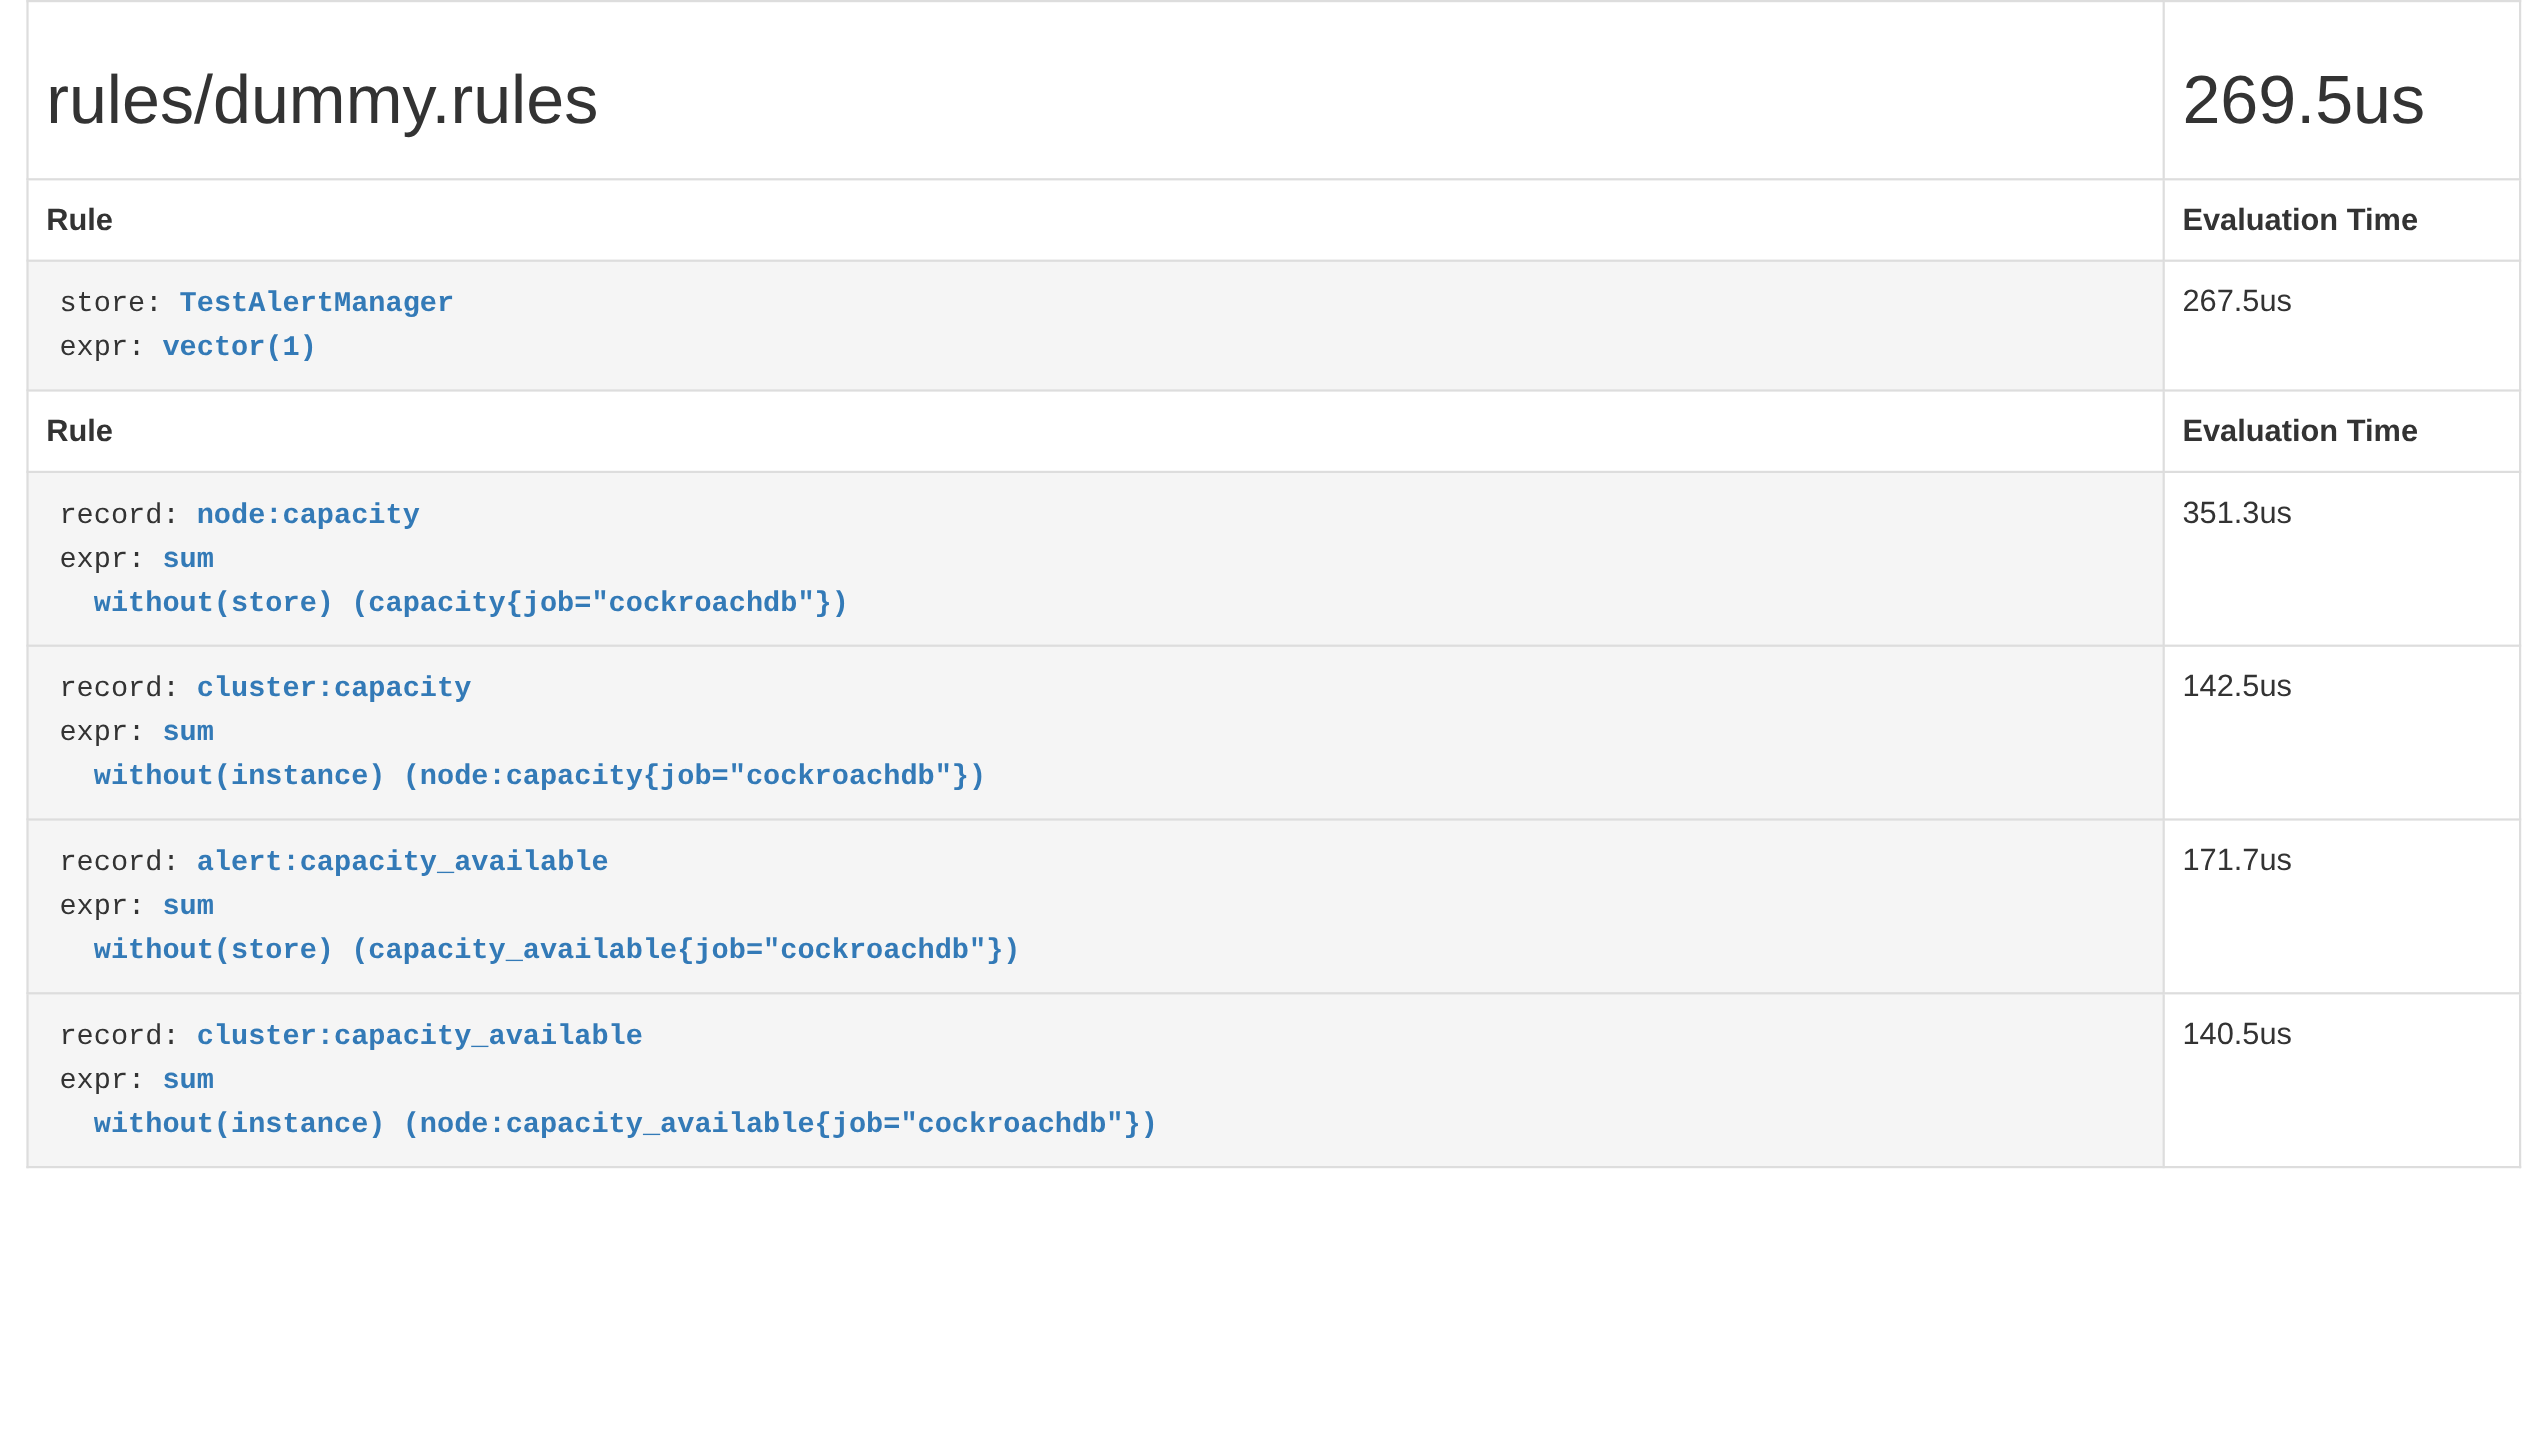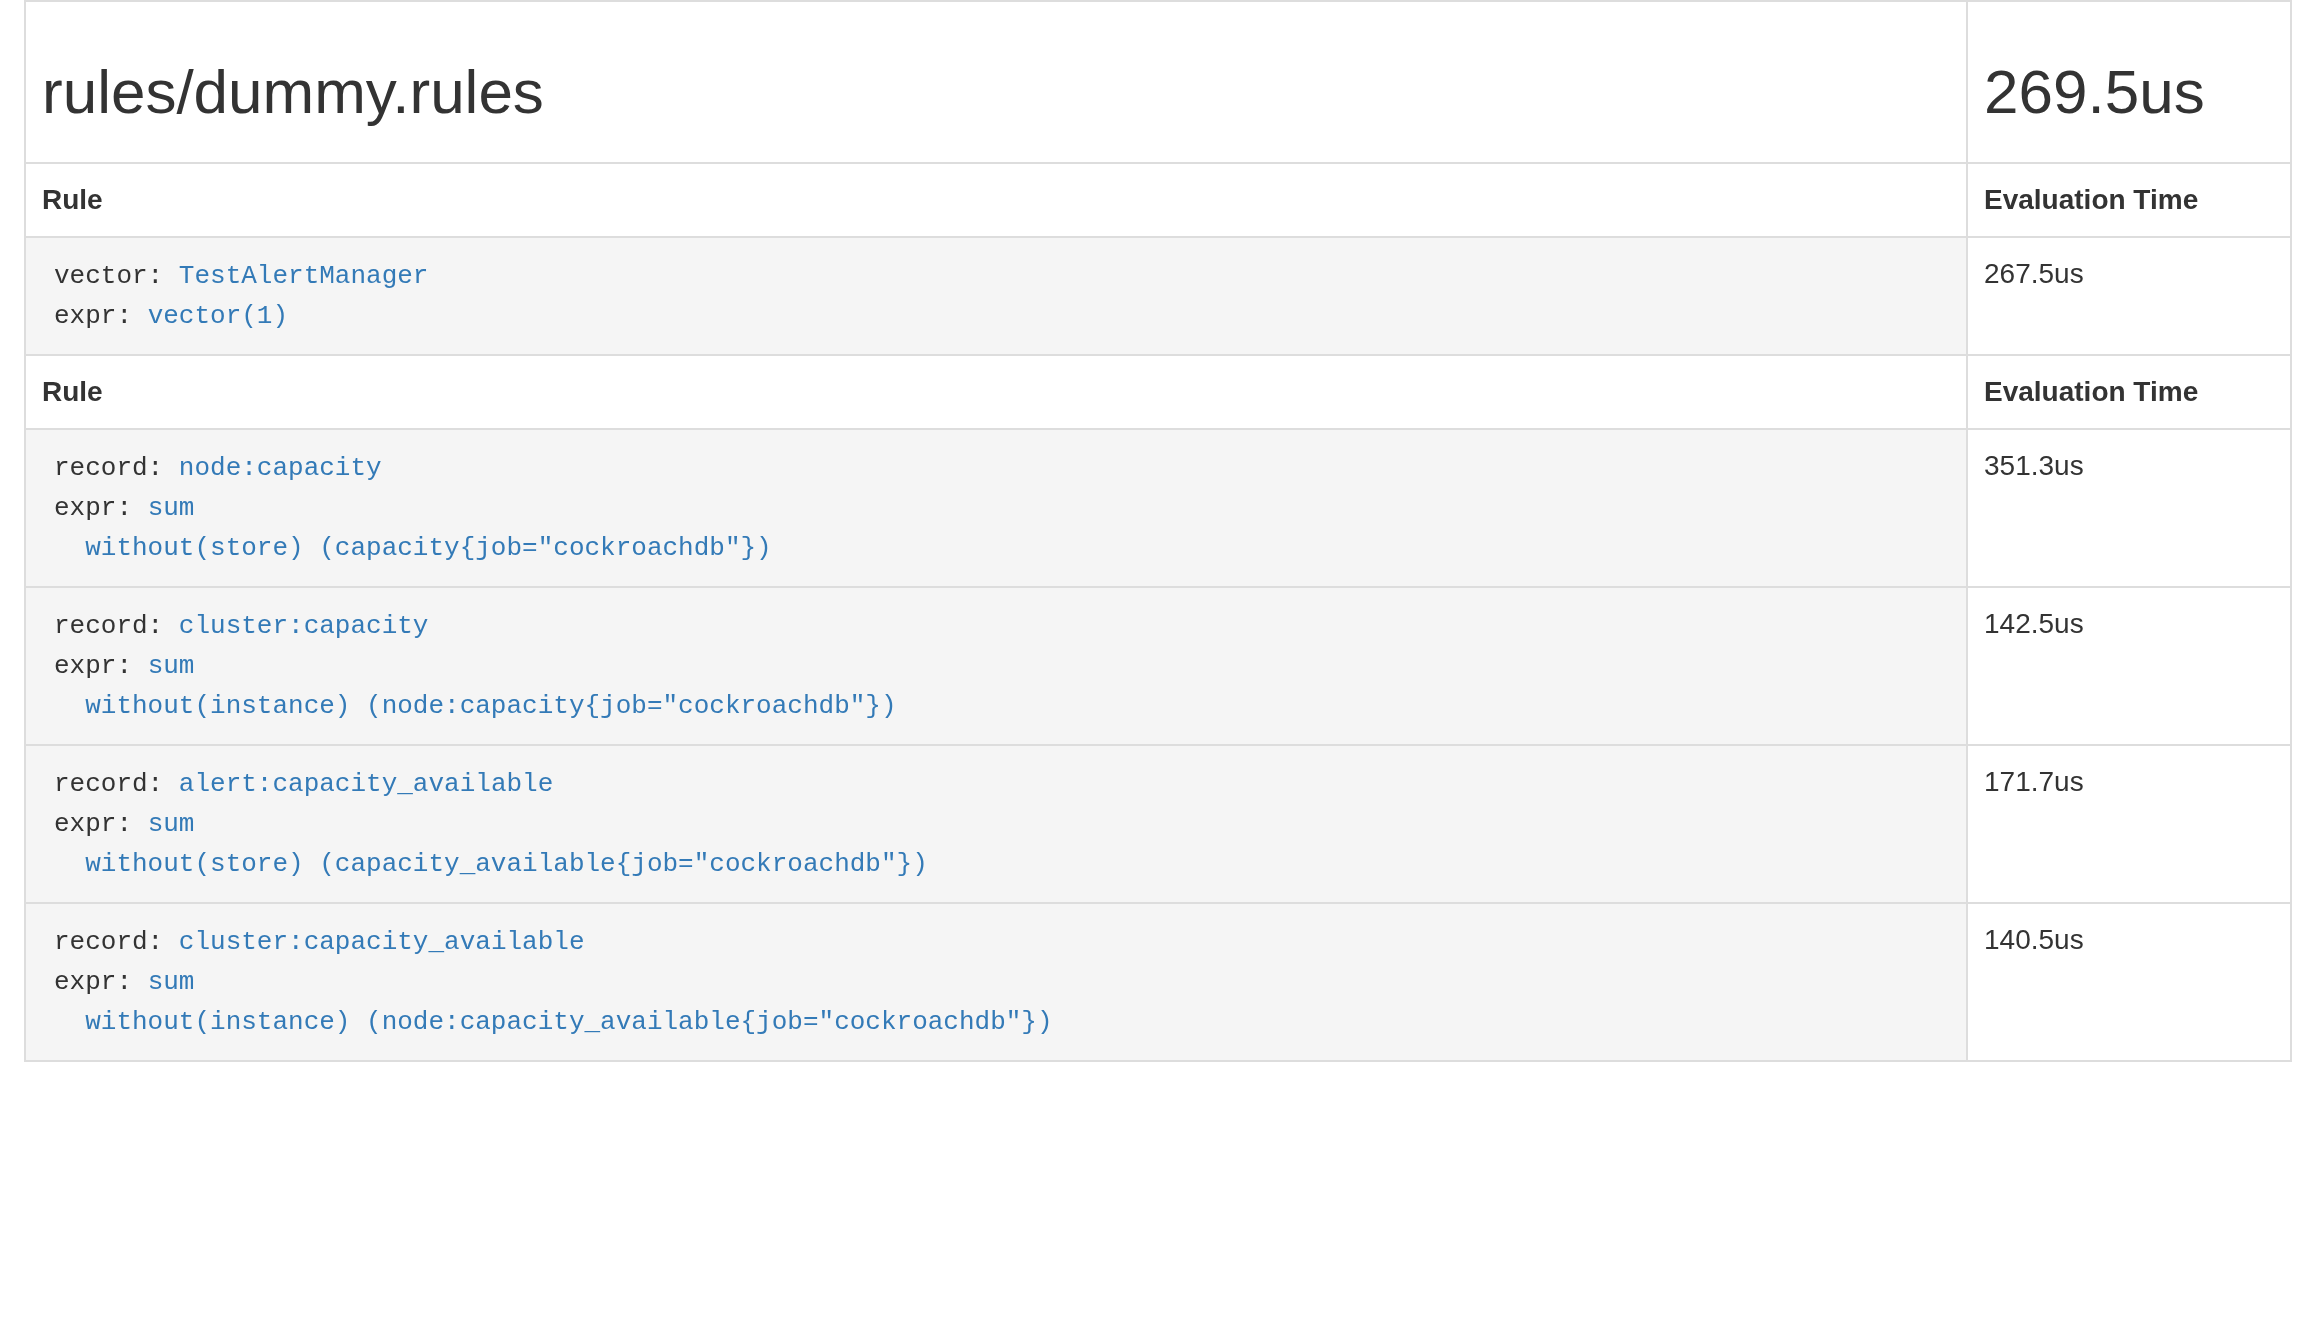--- a/index.html
+++ b/index.html
@@ -74,20 +74,21 @@
     line-height: 40px;
     color: #333333;
     white-space: pre;
     overflow: hidden;
   }
   pre.rule-pre .kw { color: #333333; }
   pre.rule-pre a.lnk {
     color: #337ab7;
     text-decoration: none;
     cursor: pointer;
+    font-weight: bold;
   }
   td.eval-cell {
     background: #ffffff;
     padding: 16px;
     font-size: 28px;
     line-height: 40px;
     color: #333333;
   }
 </style>
 </head>
@@ -109,21 +110,21 @@
         <td class="group-eval-cell">
           <h2>269.5us</h2>
         </td>
       </tr>
       <tr class="cols-header-row">
         <th class="th-rule">Rule</th>
         <th class="th-eval">Evaluation Time</th>
       </tr>
       <tr class="rule-row">
         <td class="rule-cell">
-            <pre class="rule-pre"><span class="kw">vector:</span> <a class="lnk" href="#">TestAlertManager</a>
+            <pre class="rule-pre"><span class="kw">store:</span> <a class="lnk" href="#">TestAlertManager</a>
 <span class="kw">expr:</span> <a class="lnk" href="#">vector(1)</a></pre>
           </td>
         <td class="eval-cell">267.5us</td>
       </tr>
 
       <tr class="cols-header-row">
         <th class="th-rule">Rule</th>
         <th class="th-eval">Evaluation Time</th>
       </tr>
 

